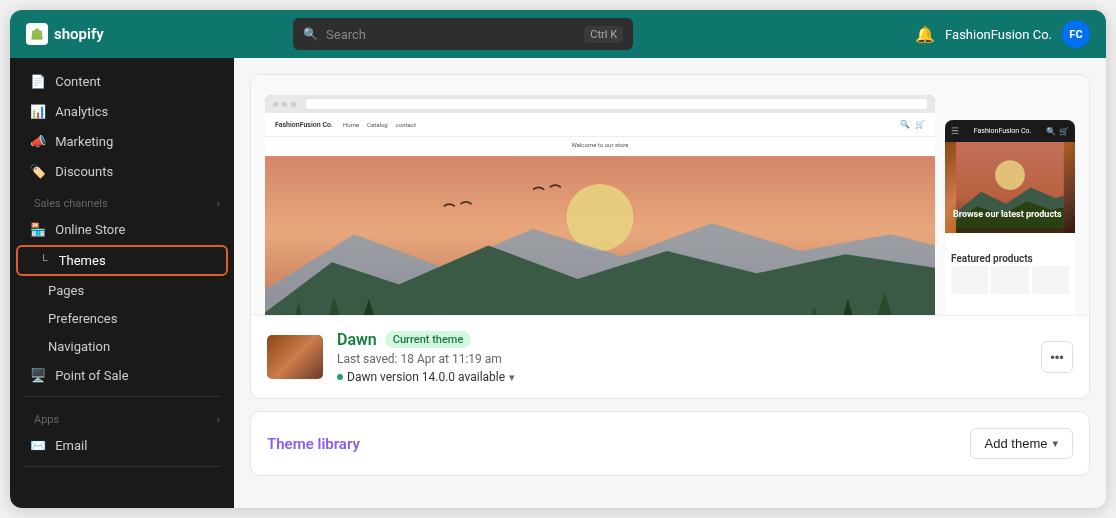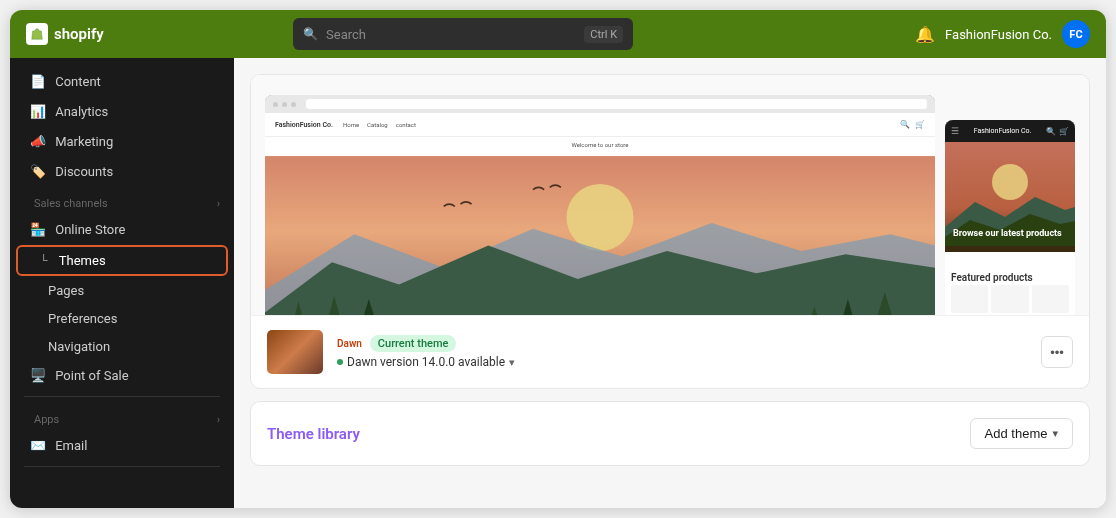--- a/index.html
+++ b/index.html
@@ -18,21 +18,21 @@
       height: 498px;
       background: #fff;
       border-radius: 12px;
       overflow: hidden;
       display: flex;
       flex-direction: column;
       box-shadow: 0 2px 16px rgba(0,0,0,0.18);
     }
     
     .topbar {
-      background: #4d7c0f;
+      background: #0f766e;
       height: 48px;
       display: flex;
       align-items: center;
       padding: 0 16px;
       gap: 12px;
       flex-shrink: 0;
     }
     .topbar-logo {
       display: flex;
       align-items: center;
@@ -236,21 +236,21 @@
       height: 22px;
       display: flex;
       align-items: center;
       padding: 0 6px;
       gap: 4px;
     }
     .mobile-menu-icon { color: #aaa; font-size: 9px; }
     .mobile-store-name { color: #fff; font-size: 7px; flex: 1; text-align: center; }
     .mobile-icons { display: flex; gap: 3px; color: #aaa; font-size: 8px; }
     .mobile-hero {
-      height: 110px;
+      height: 91px;
       background: linear-gradient(135deg, #8B4513 0%, #cd7c4a 30%, #b5651d 50%, #6b3a2a 80%, #2d1a0e 100%);
       position: relative;
       overflow: hidden;
       display: flex;
       align-items: center;
       justify-content: center;
     }
     .mobile-hero-text {
       position: absolute;
       bottom: 12px;
@@ -274,21 +274,21 @@
     .theme-thumbnail {
       width: 56px;
       height: 44px;
       border-radius: 5px;
       overflow: hidden;
       flex-shrink: 0;
       background: linear-gradient(135deg, #8B4513, #cd7c4a, #6b3a2a);
     }
     .theme-details { flex: 1; }
     .theme-name-row { display: flex; align-items: center; gap: 8px; margin-bottom: 3px; }
-    .theme-name { font-size: 10px; font-weight: 600; color: #c2410c; }
+    .theme-name { font-size: 16px; font-weight: 600; color: #15803d; }
     .current-theme-badge {
       background: #d4f7e0;
       color: #1a7a40;
       font-size: 11px;
       padding: 2px 8px;
       border-radius: 12px;
       font-weight: 500;
     }
     .theme-save-time { font-size: 12px; color: #666; margin-bottom: 4px; }
     .theme-version-row { display: flex; align-items: center; gap: 4px; font-size: 12px; color: #333; }
@@ -569,20 +569,21 @@
           </div>
         </div>
 
         <div class="theme-info-bar">
           <div class="theme-thumbnail"></div>
           <div class="theme-details">
             <div class="theme-name-row">
               <span class="theme-name">Dawn</span>
               <span class="current-theme-badge">Current theme</span>
             </div>
+            <div class="theme-save-time">Last saved: 18 Apr at 11:19 am</div>
             <div class="theme-version-row">
               <div class="version-dot"></div>
               <span>Dawn version 14.0.0 available</span>
               <span class="version-chevron">▾</span>
             </div>
           </div>
           <div class="theme-actions">
             <button class="more-btn">•••</button>
           </div>
         </div>

